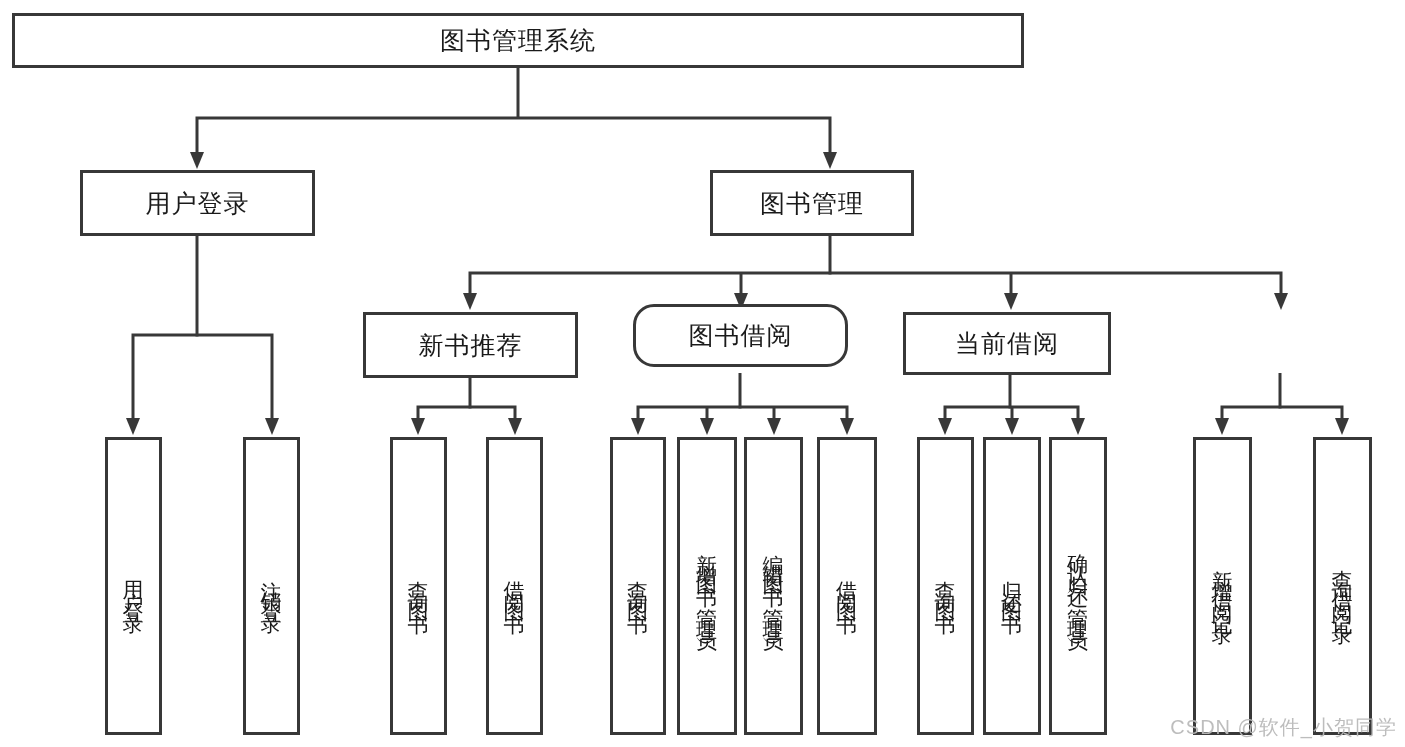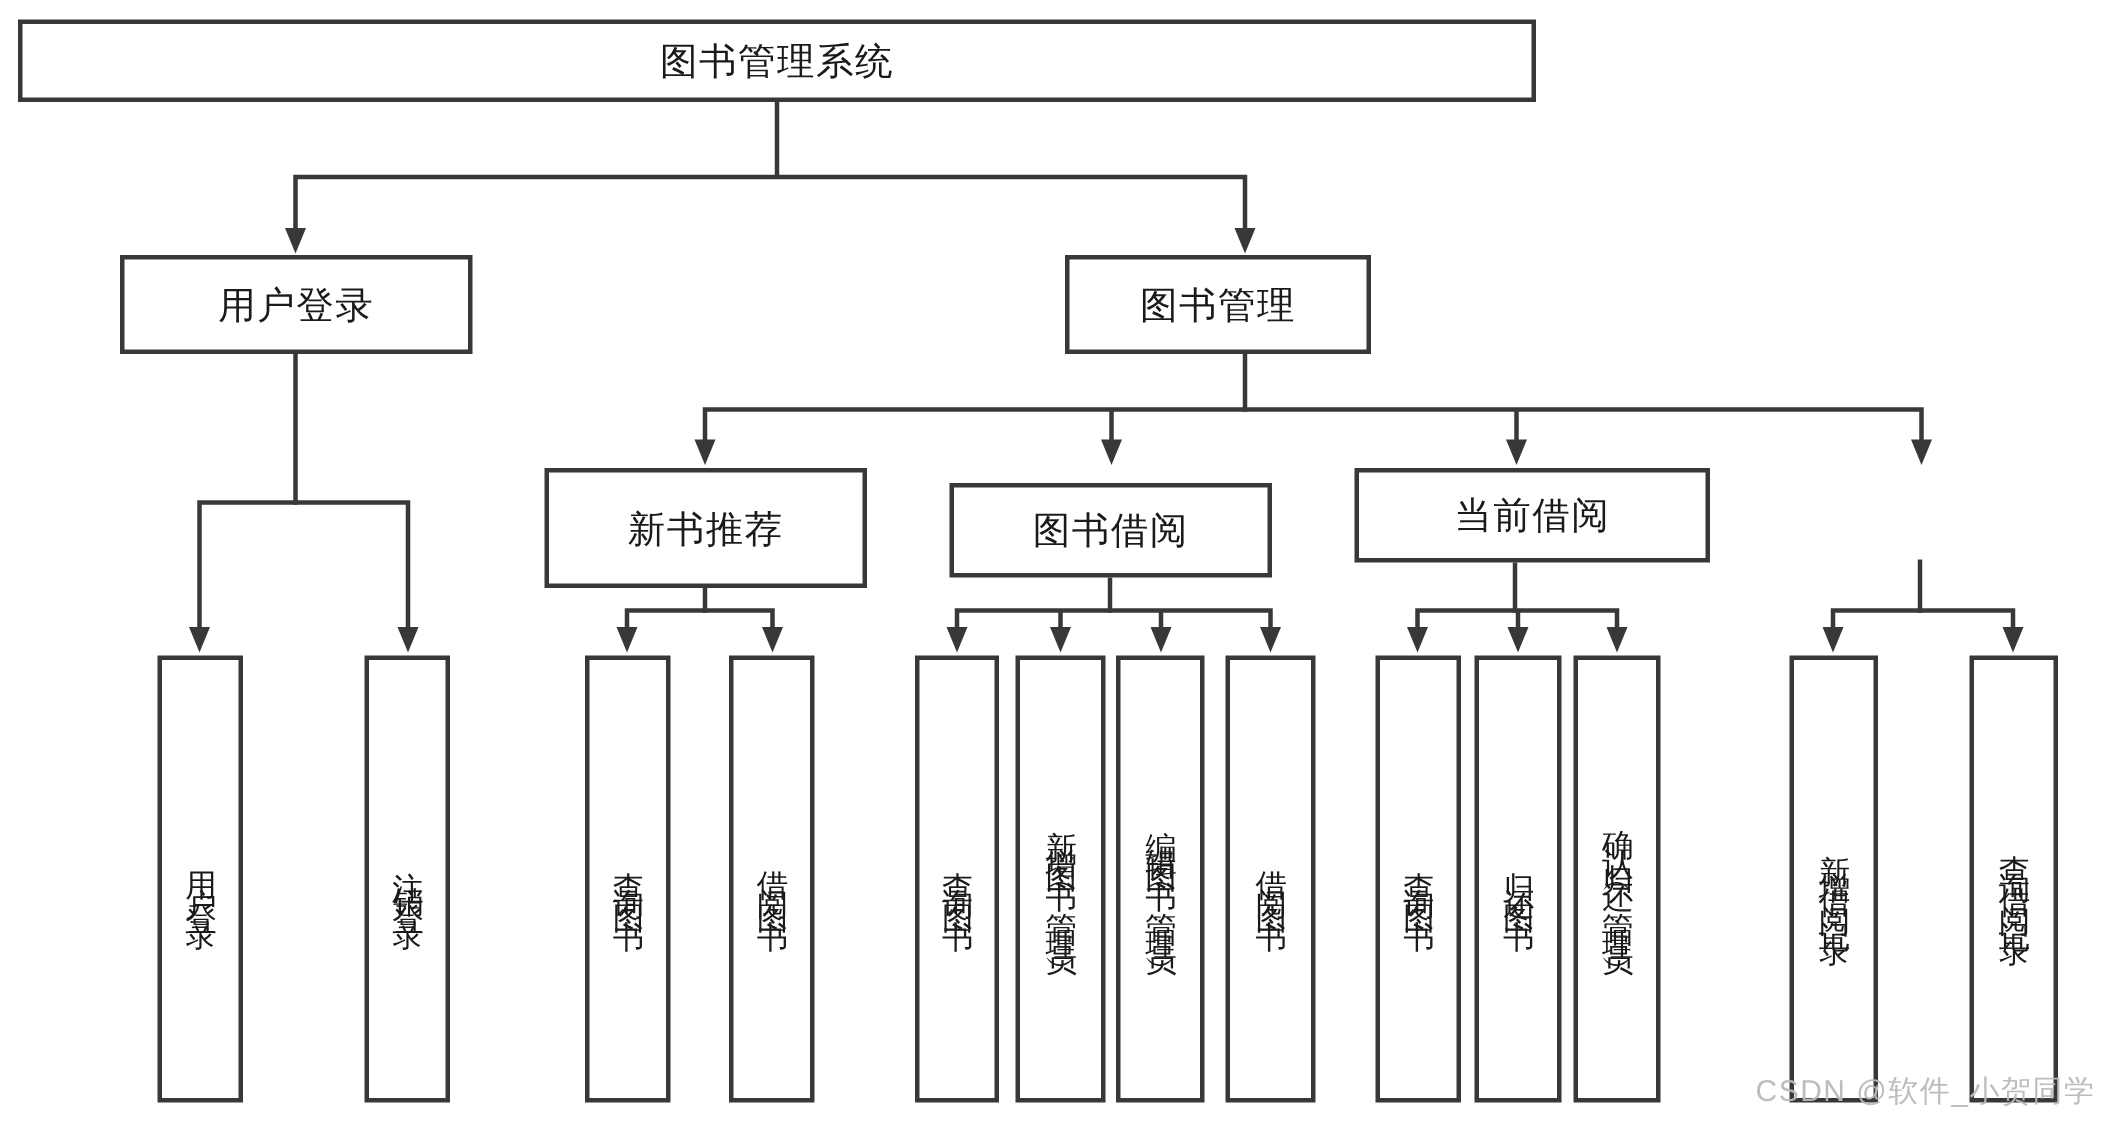--- a/index.html
+++ b/index.html
@@ -133,23 +133,23 @@
       <polygon class="arrow" points="1215,418 1229,418 1222,435"></polygon>
       <polygon class="arrow" points="1335,418 1349,418 1342,435"></polygon>
     </g>
   </svg>
 
   <div class="node hbox" style="left:12px; top:13px; width:1012px; height:55px;">图书管理系统</div>
 
   <div class="node hbox" style="left:80px; top:170px; width:235px; height:66px;">用户登录</div>
   <div class="node hbox" style="left:710px; top:170px; width:204px; height:66px;">图书管理</div>
 
-  <div class="node hbox" style="left:363px; top:312px; width:215px; height:80px;">新书推荐</div>
-  <div class="node hbox" style="left:633px; top:322px; width:215px; height:63px;">图书借阅</div>
-  <div class="node hbox" style="left:903px; top:312px; width:237px; height:63px;">当前借阅</div>
+  <div class="node hbox" style="left:363px; top:312px; width:215px; height:66px;">新书推荐</div>
+  <div class="node hbox" style="left:633px; top:304px; width:215px; height:63px;border-radius:21px;">图书借阅</div>
+  <div class="node hbox" style="left:903px; top:312px; width:208px; height:63px;">当前借阅</div>
 
   <div class="node vbox" style="left:105px; top:437px; width:57px; height:298px;">
     <span class="vtext">用户登录</span>
   </div>
   <div class="node vbox" style="left:243px; top:437px; width:57px; height:298px;">
     <span class="vtext">注销登录</span>
   </div>
 
   <div class="node vbox" style="left:390px; top:437px; width:57px; height:298px;">
     <span class="vtext">查询图书</span>

